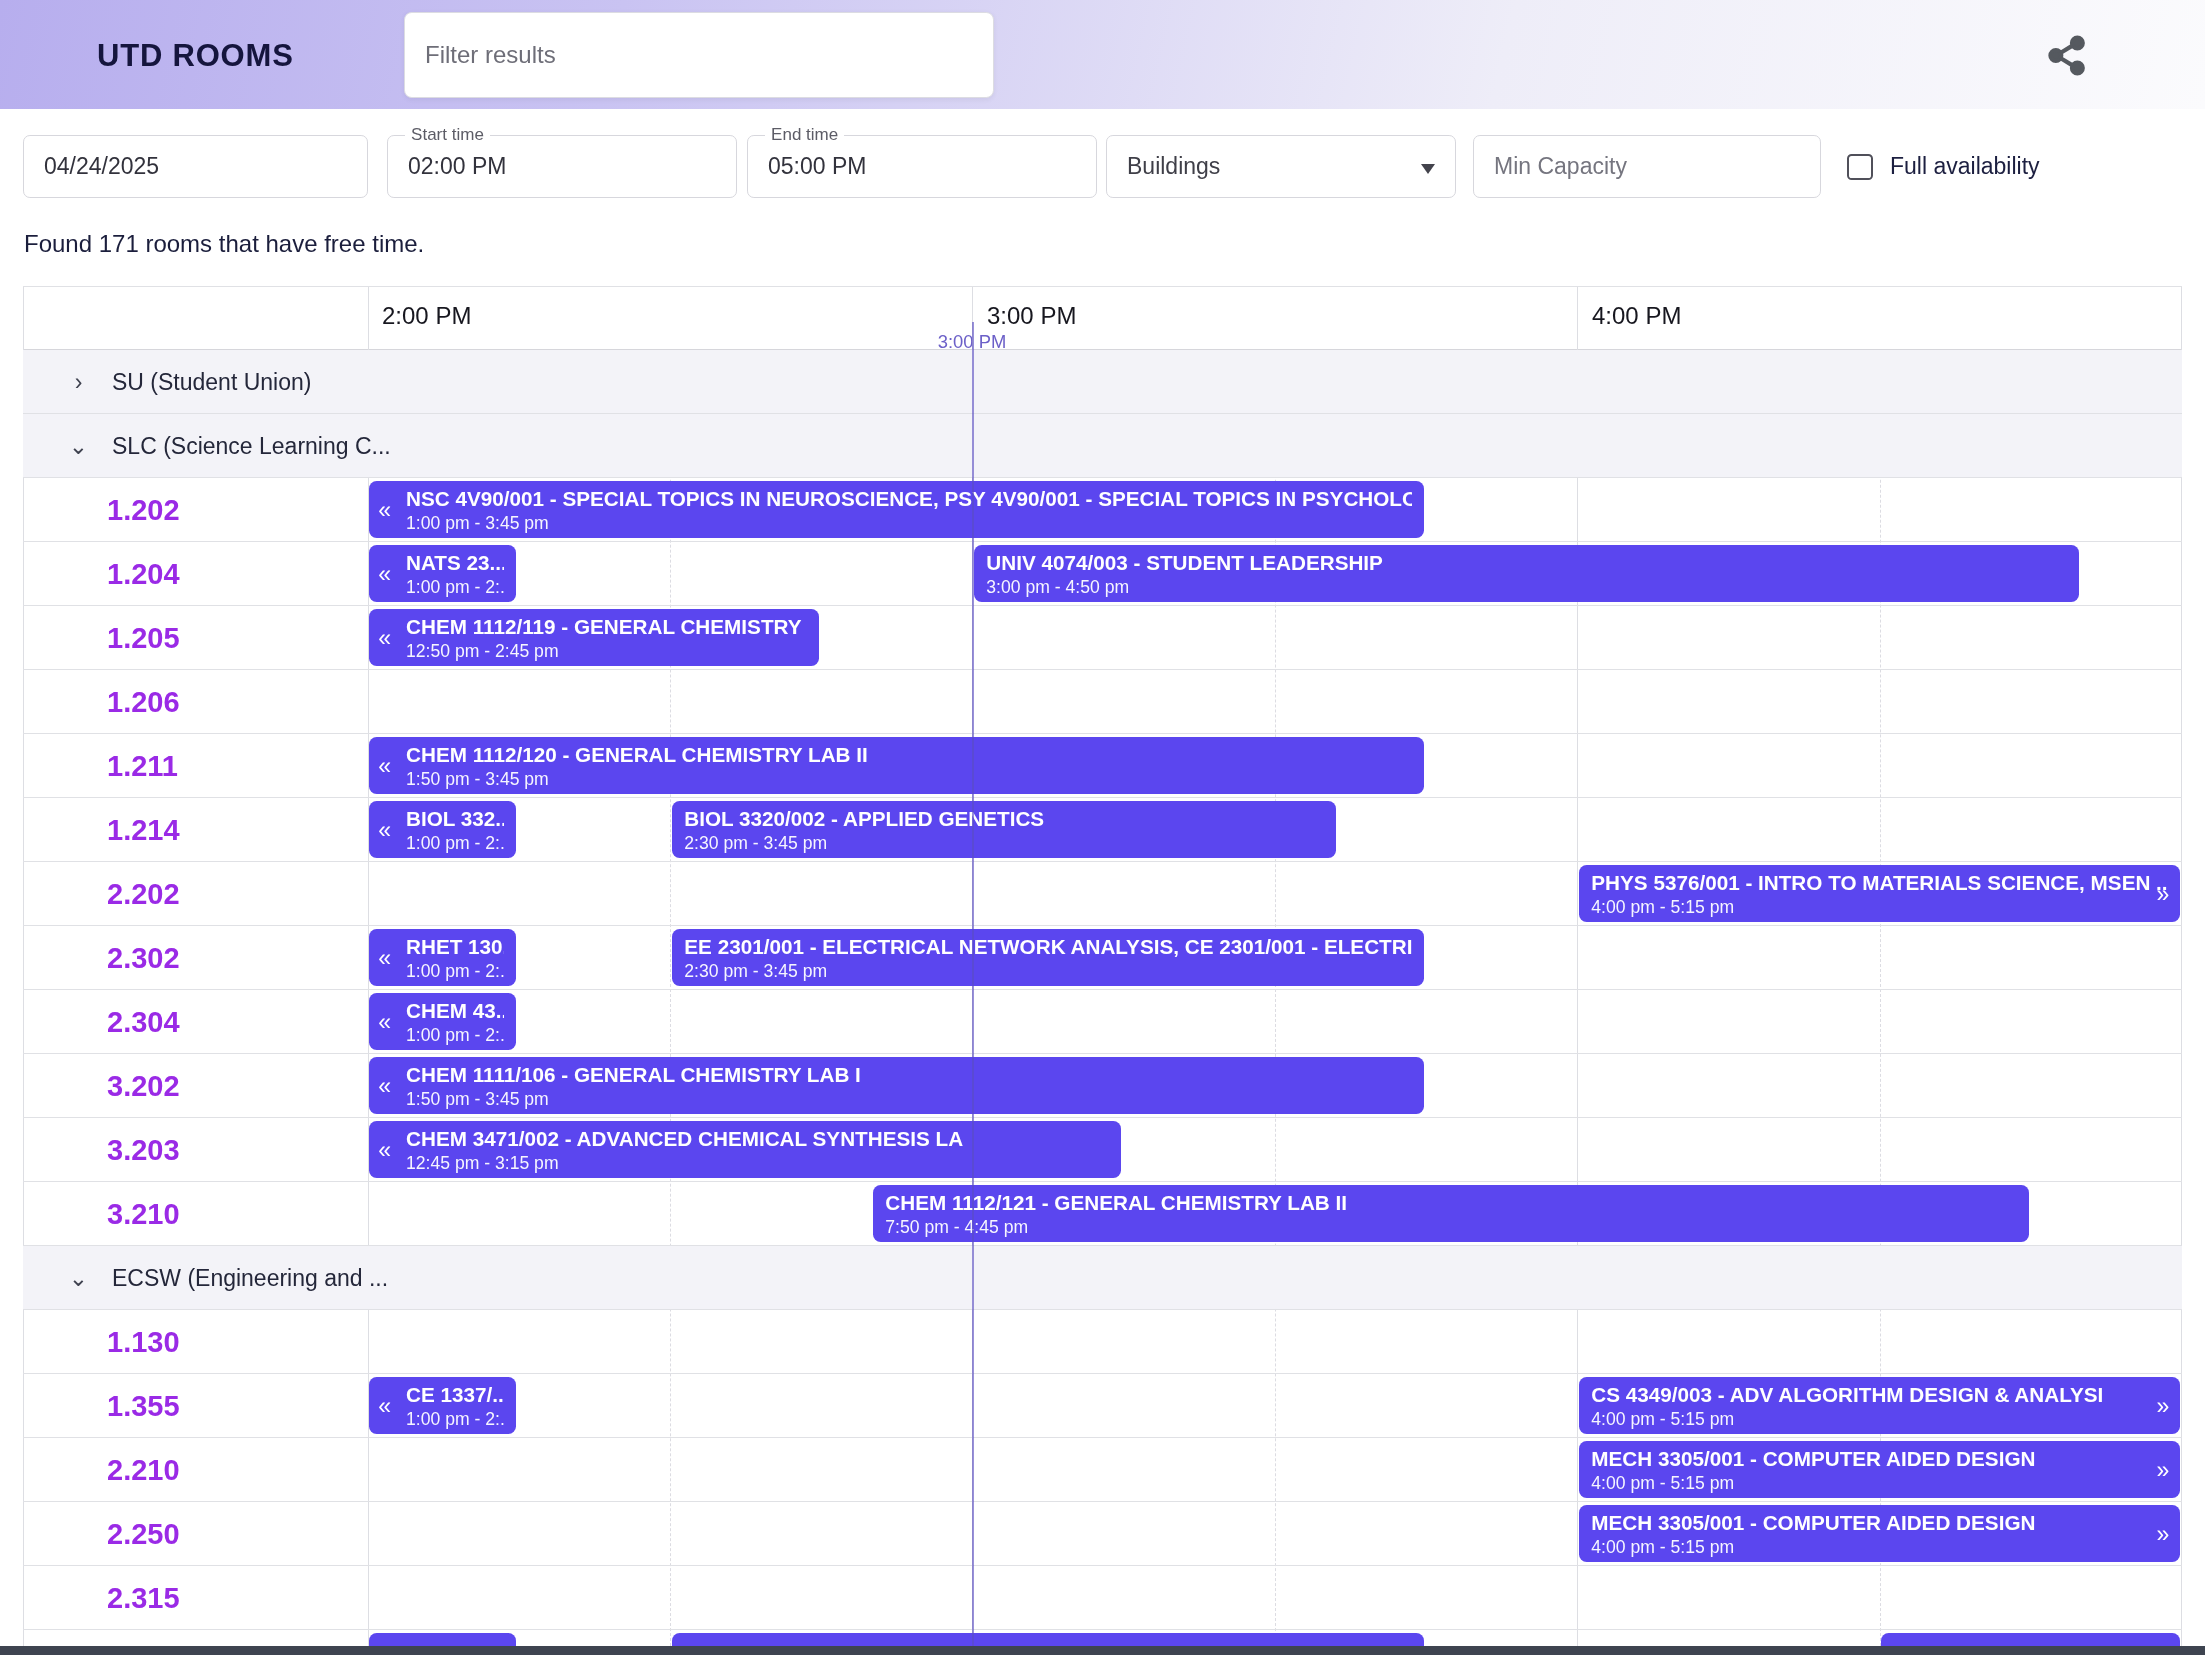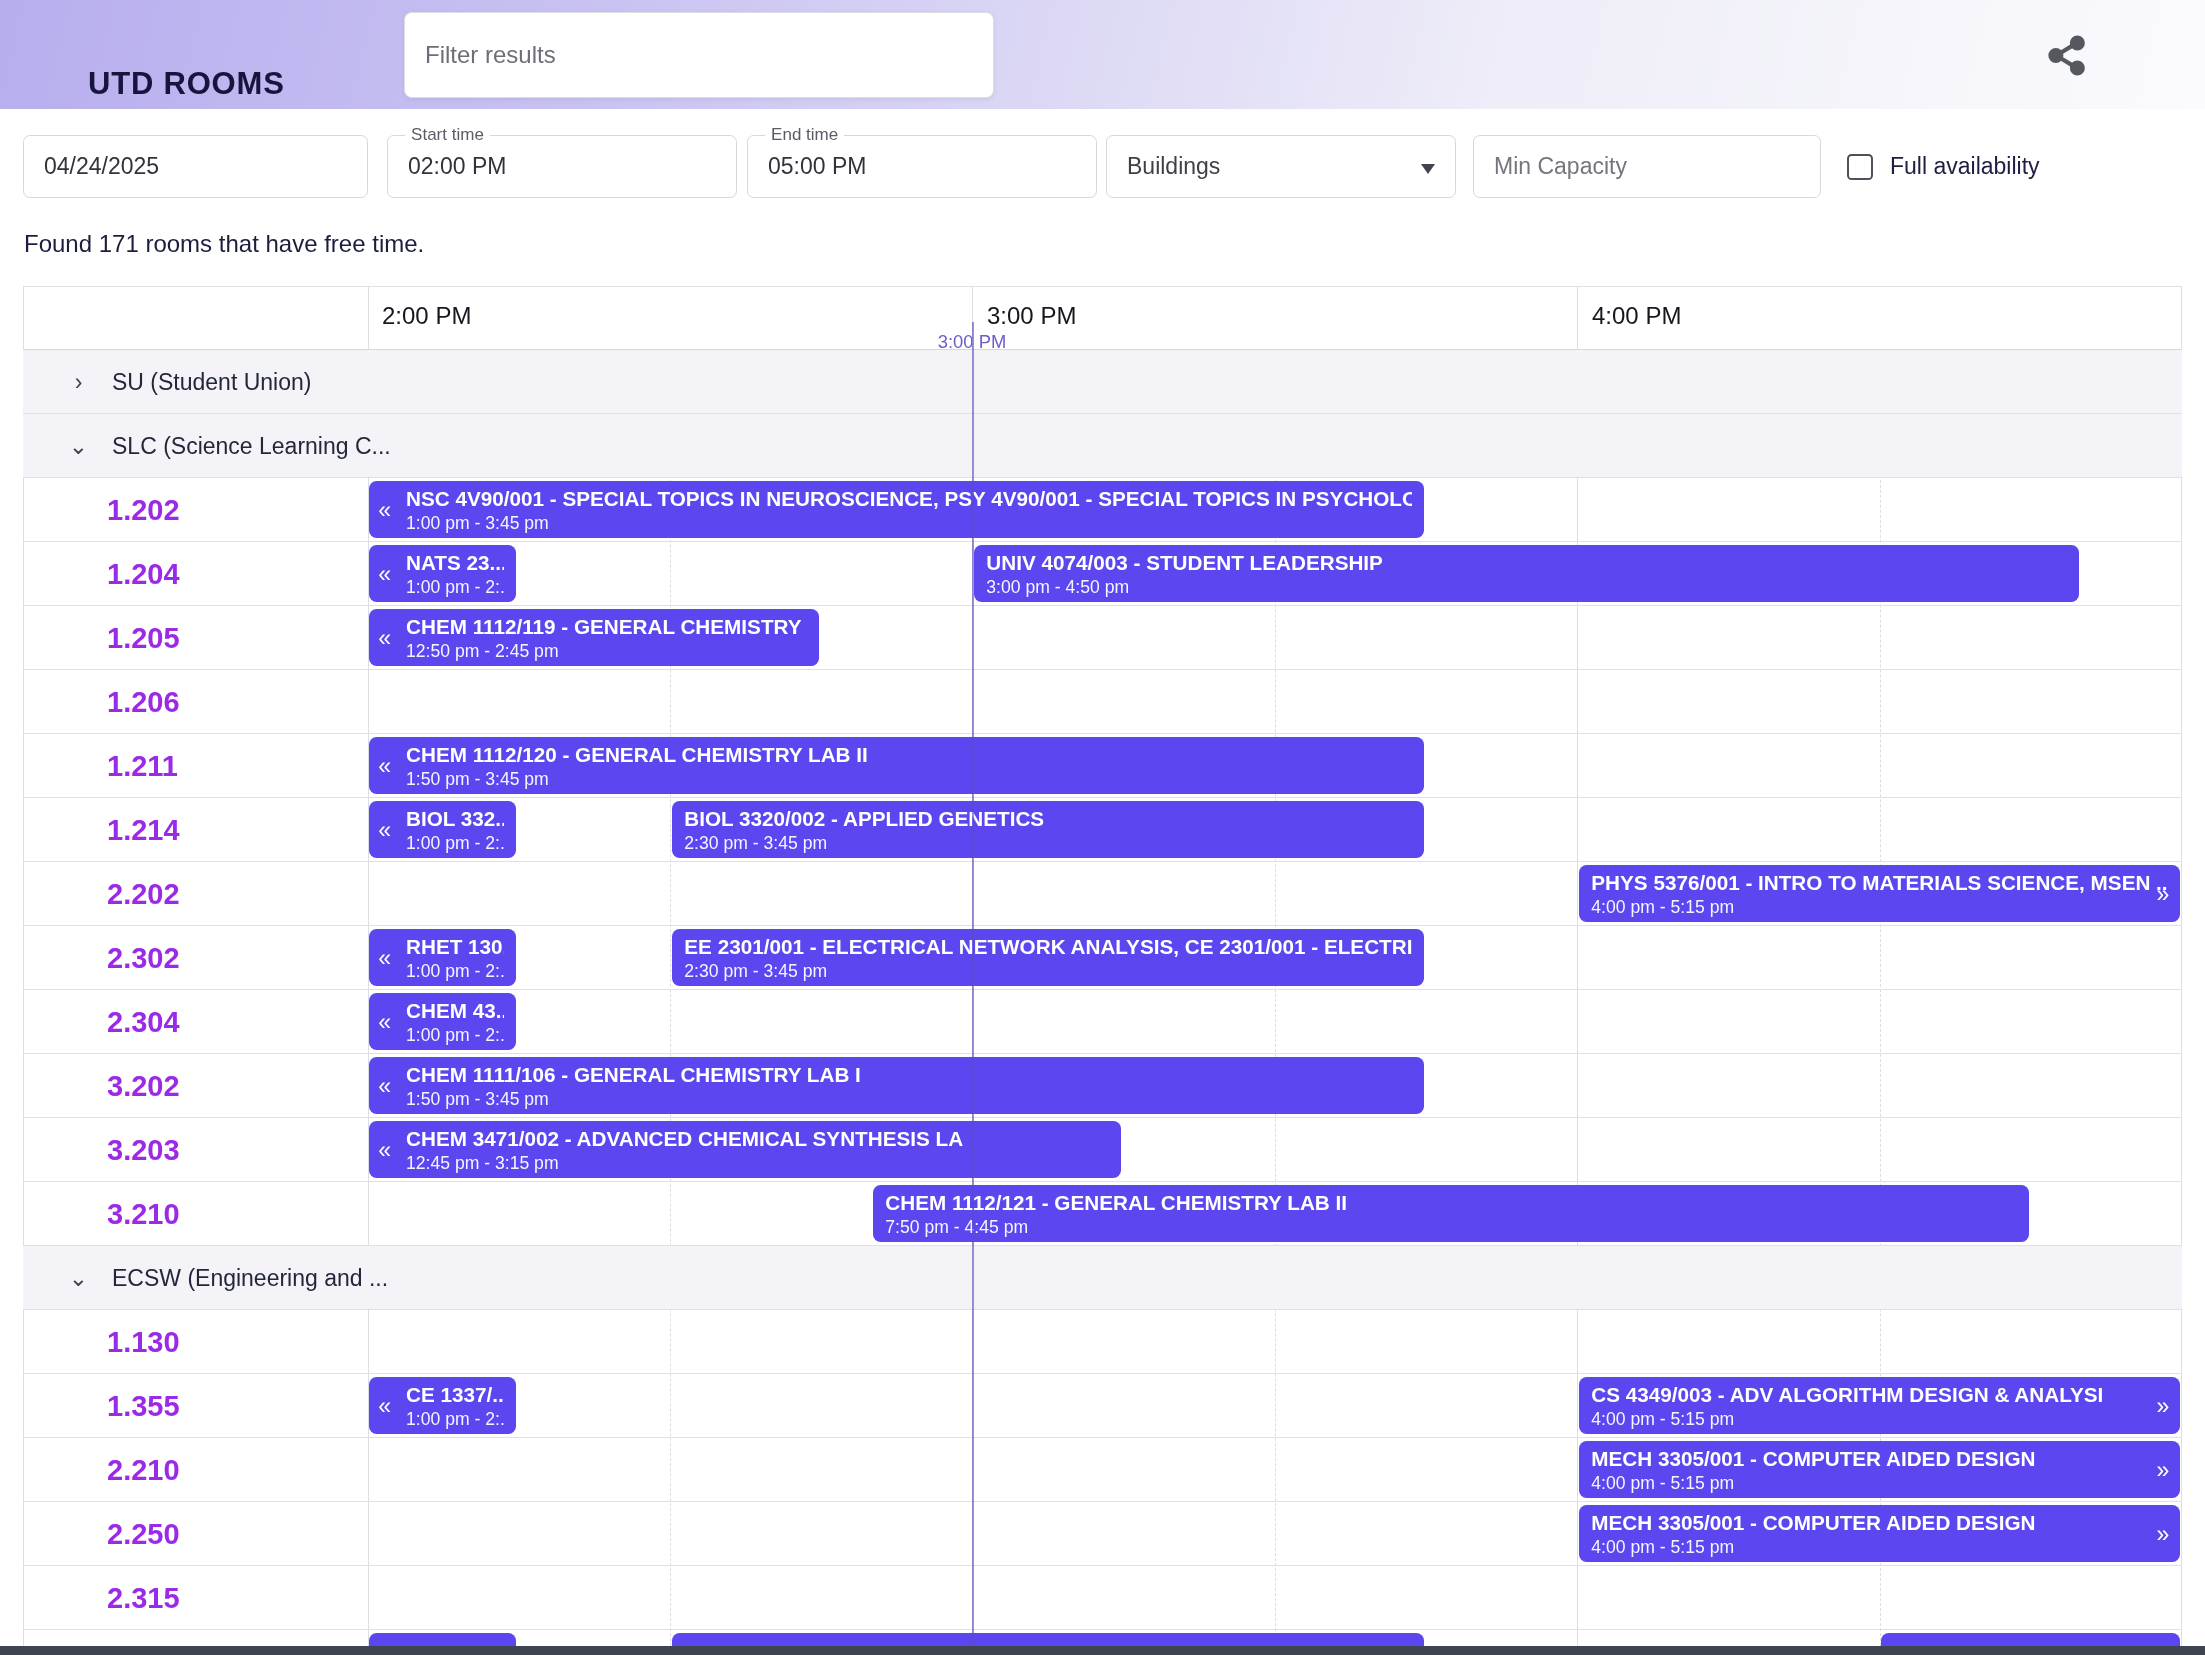--- a/index.html
+++ b/index.html
@@ -1,22 +1,22 @@
 <!DOCTYPE html>
 <html style="font-size:12.3px"><head>
 <meta charset="utf-8">
 <style>
   * { margin:0; padding:0; box-sizing:border-box; }
   html,body { width:2205px; height:1655px; overflow:hidden; background:#ffffff;
               font-family:"Liberation Sans", sans-serif; }
   
   .appbar { position:absolute; left:0; top:0; width:2205px; height:109px;
             background:linear-gradient(103deg,#b7aeee 0%,#c9c3f2 28%,#eeedf8 68%,#fbfbfd 100%); }
-  .logo { position:absolute; left:88px; top:38px; font-size:31px; font-weight:800;
-          letter-spacing:0.8px; color:#15153d;margin-top:28px; }
+  .logo { position:absolute; left:97px; top:38px; font-size:31px; font-weight:800;
+          letter-spacing:0.8px; color:#15153d; }
   .filter-box { position:absolute; left:404px; top:11.5px; width:590px; height:86px;
                 background:#fff; border:1.5px solid #dcdce2; border-radius:7.7px;
                 box-shadow:0 1.5px 4.6px rgba(60,60,90,.08); }
   .filter-box input { width:100%; height:100%; border:none; outline:none; background:transparent;
                       font-size:24px; color:#32323c; padding:12px 20px;
                       font-family:"Liberation Sans", sans-serif; }
   .filter-box input::placeholder { color:#6e6e78; }
   .share { position:absolute; left:2046px; top:34px; width:43px; height:43px; cursor:pointer; }
   
   .frow { position:absolute; left:0; top:135px; width:2205px; height:63px; }
@@ -175,21 +175,21 @@
           <span class="lchev">«</span>
         </div>
       </div>
       <div class="row">
         <span class="rlabel">1.214</span>
         <div class="ev cl" style="left: 346px; width: 147px;">
           <div class="t">BIOL 332...</div>
           <div class="tm">1:00 pm - 2:...</div>
           <span class="lchev">«</span>
         </div>
-        <div class="ev" style="left: 649px; width: 752px;">
+        <div class="ev" style="left: 649px; width: 664px;">
           <div class="t">BIOL 3320/002 - APPLIED GENETICS</div>
           <div class="tm">2:30 pm - 3:45 pm</div>
         </div>
       </div>
       <div class="row">
         <span class="rlabel">2.202</span>
         <div class="ev" style="left: 1556px; width: 601px;">
           <div class="t">PHYS 5376/001 - INTRO TO MATERIALS SCIENCE, MSEN ...</div>
           <div class="tm">4:00 pm - 5:15 pm</div>
           <span class="rchev">»</span>

